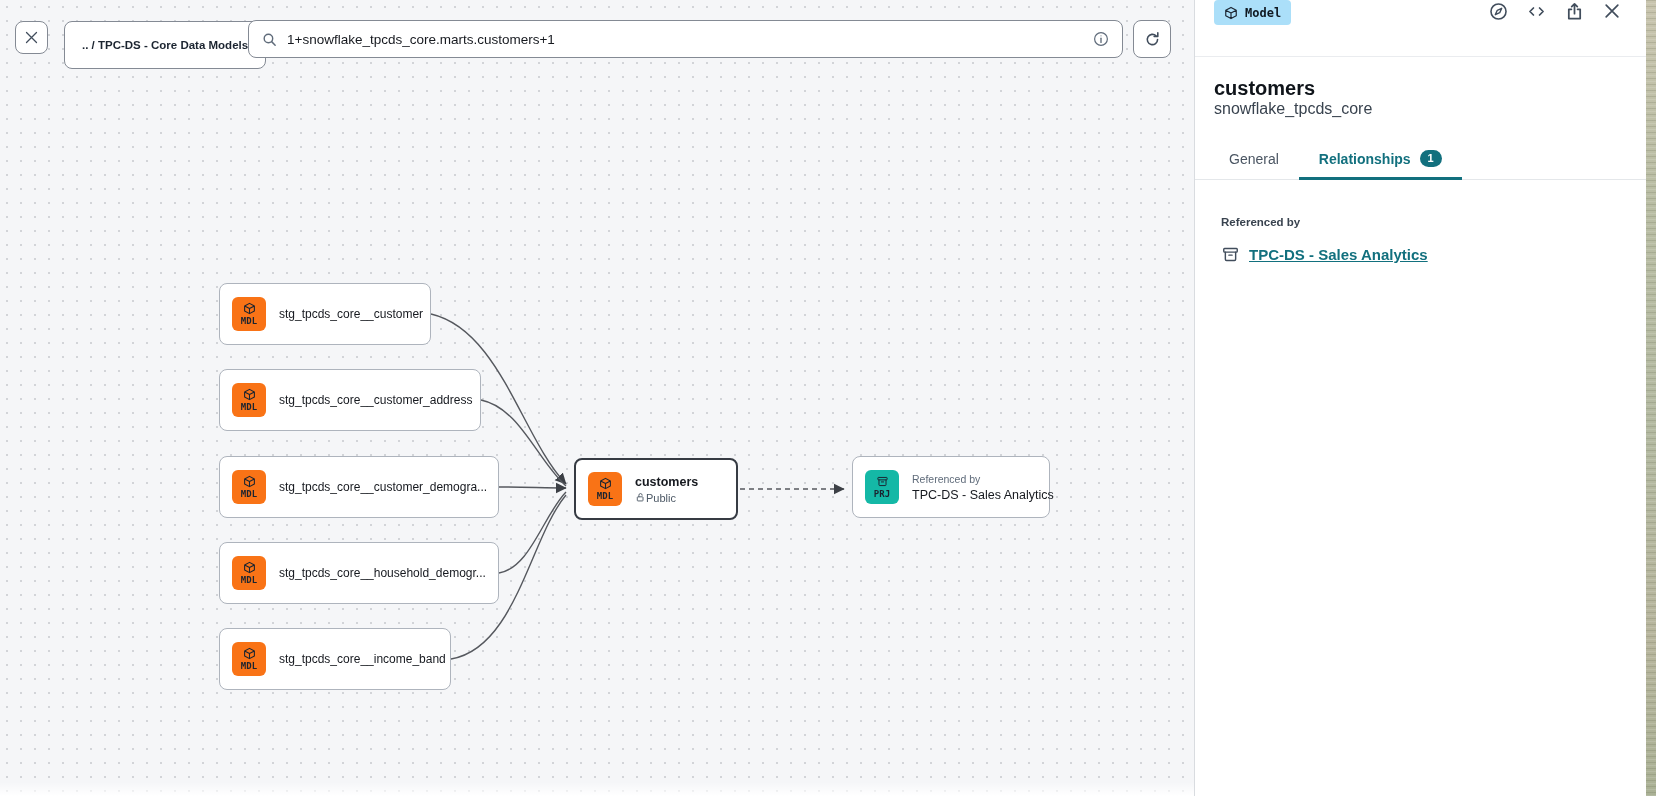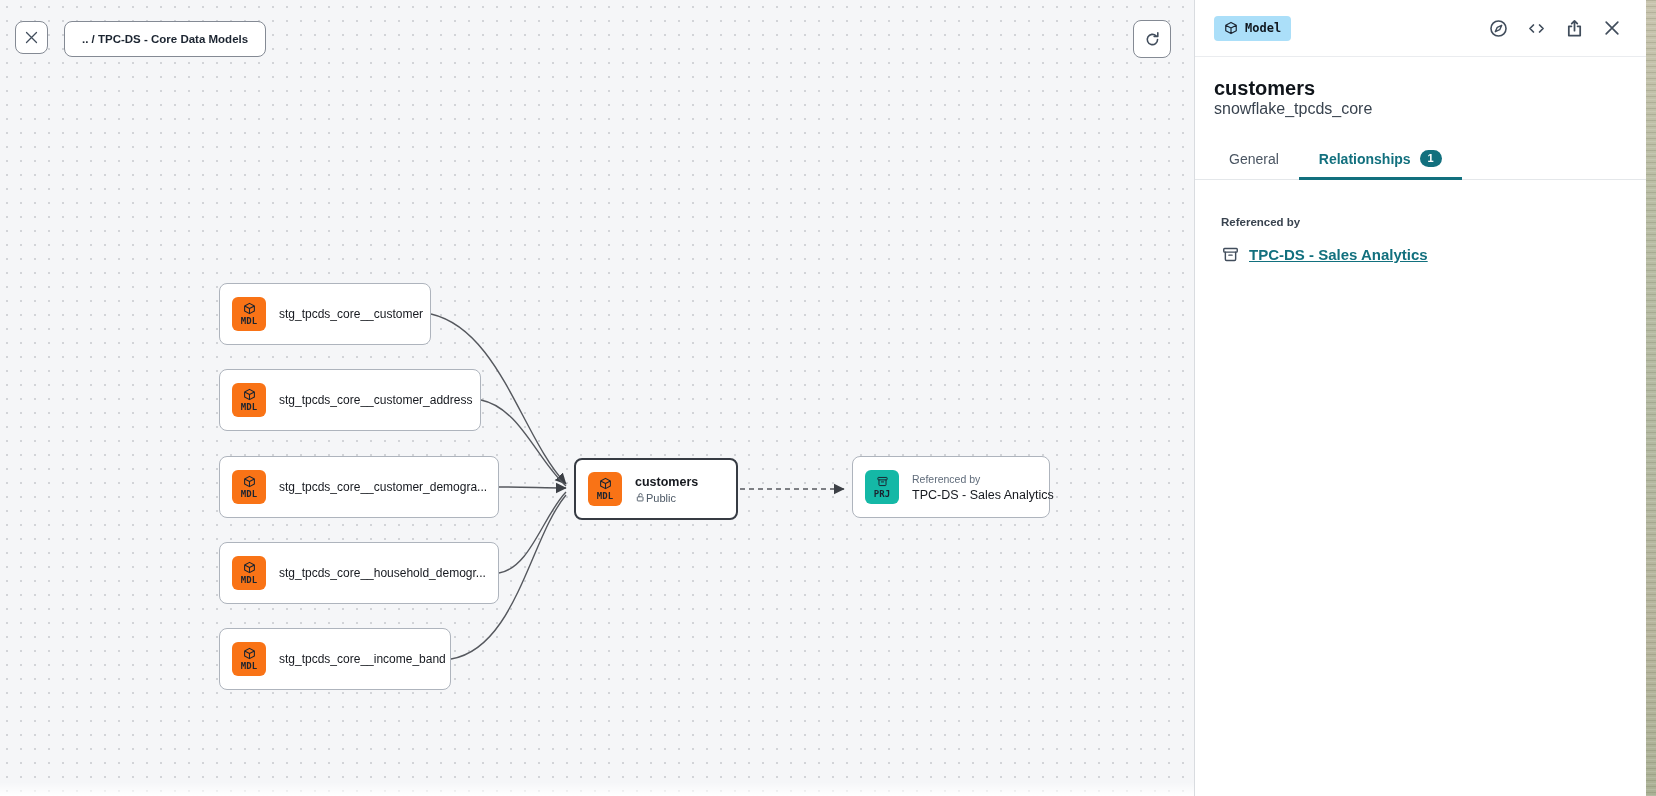--- a/index.html
+++ b/index.html
@@ -13,21 +13,21 @@
     background-image:radial-gradient(circle,#d2d4d8 1px,transparent 1.2px);
     background-size:14px 14px; }
   .canvas::after { content:""; position:absolute; left:0; bottom:0; width:100%; height:14px;
     background:linear-gradient(180deg,rgba(255,255,255,0),#ffffff); pointer-events:none; }
   .edges { position:absolute; left:0; top:0; width:1194px; height:796px; }
 
   
   .tool { position:absolute; background:#fff; border:1.5px solid #848a94; border-radius:8px;
     display:flex; align-items:center; color:#1b2430; cursor:pointer; }
   .close-btn { left:15px; top:21px; width:33px; height:33px; justify-content:center; }
-  .crumb-btn { left:64px; top:21px; height:36px; padding:0 17px; font-size:11.5px; font-weight:600; }
+  .crumb-btn { left:64px; top:21px; height:48px; padding:0 17px; font-size:11.5px; font-weight:600; }
   .search-box { left:248px; top:20px; width:875px; height:38px; padding:0 12px; gap:9px; cursor:text; }
   .search-box input { flex:1; border:none; outline:none; font-size:13.5px; color:#16191f;
     font-family:"Liberation Sans","DejaVu Sans",sans-serif; background:transparent; }
   .refresh-btn { left:1133px; top:20px; width:38px; height:38px; justify-content:center; }
   .ic { stroke:#414d5c; fill:none; stroke-width:2; stroke-linecap:round; stroke-linejoin:round; }
   .ic-gray { stroke:#5f6b7a; }
 
   
   .node { position:absolute; height:62px; background:#fff; border:1px solid #aeb4bd;
     border-radius:8px; display:flex; align-items:center; gap:13px; padding:0 12px;
@@ -43,21 +43,21 @@
     font-weight:700; color:#1b2430; line-height:1; margin-top:2px; }
   .node-col { display:flex; flex-direction:column; gap:3px; }
   .sel-title { font-size:12.5px; font-weight:600; color:#16191f; }
   .vis-row { display:flex; align-items:center; font-size:11px; color:#4c5865; }
   .ref-cap { font-size:10.5px; color:#5f6b7a; }
   .ref-name { font-size:12.5px; color:#16191f; white-space:nowrap; }
 
   
   .panel { position:absolute; left:1194px; top:0; width:452px; height:796px; background:#fff;
     border-left:1px solid #d9dce0; }
-  .panel-header { height:57px; display:flex; align-items:center; justify-content:space-between;
+  .panel-header { height:57px; display:flex; align-items:flex-start; justify-content:space-between;
     padding:0 23px 0 19px; border-bottom:1px solid #eaecef; }
   .type-badge { background:#abdff9; border-radius:4px; height:25px; padding:0 10px;
     display:flex; align-items:center; gap:7px;
     font-family:"DejaVu Sans Mono","Liberation Mono",monospace; font-size:12px; font-weight:700;
     color:#101820; }
   .hdr-icons { display:flex; align-items:center; gap:16px; }
   .icon-btn { width:22px; height:22px; display:flex; align-items:center; justify-content:center;
     cursor:pointer; }
 
   .title-block { padding:19px 24px 0 19px; }
@@ -124,20 +124,32 @@
     <div class="tool close-btn">
       <svg class="ic" width="15" height="15" viewBox="0 0 24 24">
           <path d="M4 4 L20 20 M20 4 L4 20"></path>
         </svg>
     </div>
 
     <div class="tool crumb-btn">
       <span>.. / TPC-DS - Core Data Models</span>
     </div>
 
+    <div class="tool search-box">
+      <svg class="ic ic-gray" width="17" height="17" viewBox="0 0 24 24">
+        <circle cx="10.5" cy="10.5" r="6"></circle>
+          <path d="M15 15 L20 20"></path>
+      </svg>
+      <input type="text" value="1+snowflake_tpcds_core.marts.customers+1" style="">
+      <svg class="ic ic-gray" width="18" height="18" viewBox="0 0 24 24">
+        <circle cx="12" cy="12" r="8.5" stroke-width="1.6"></circle>
+        <path d="M12 11 V16.5" stroke-width="1.8"></path>
+        <circle cx="12" cy="7.8" r="0.7" fill="#5f6b7a" stroke="none"></circle>
+      </svg>
+    </div>
 
     <div class="tool refresh-btn">
       <svg class="ic" width="19" height="19" viewBox="0 0 24 24">
         <path d="M18.4 12 a6.5 6.5 0 1 1 -1.9 -4.6"></path>
         <path d="M18.7 3.6 V8.2 H14.1"></path>
       </svg>
     </div>
 
     <div class="node" style="left:219px;top:283px;width:212px">
       <div class="nb nb-mdl">

